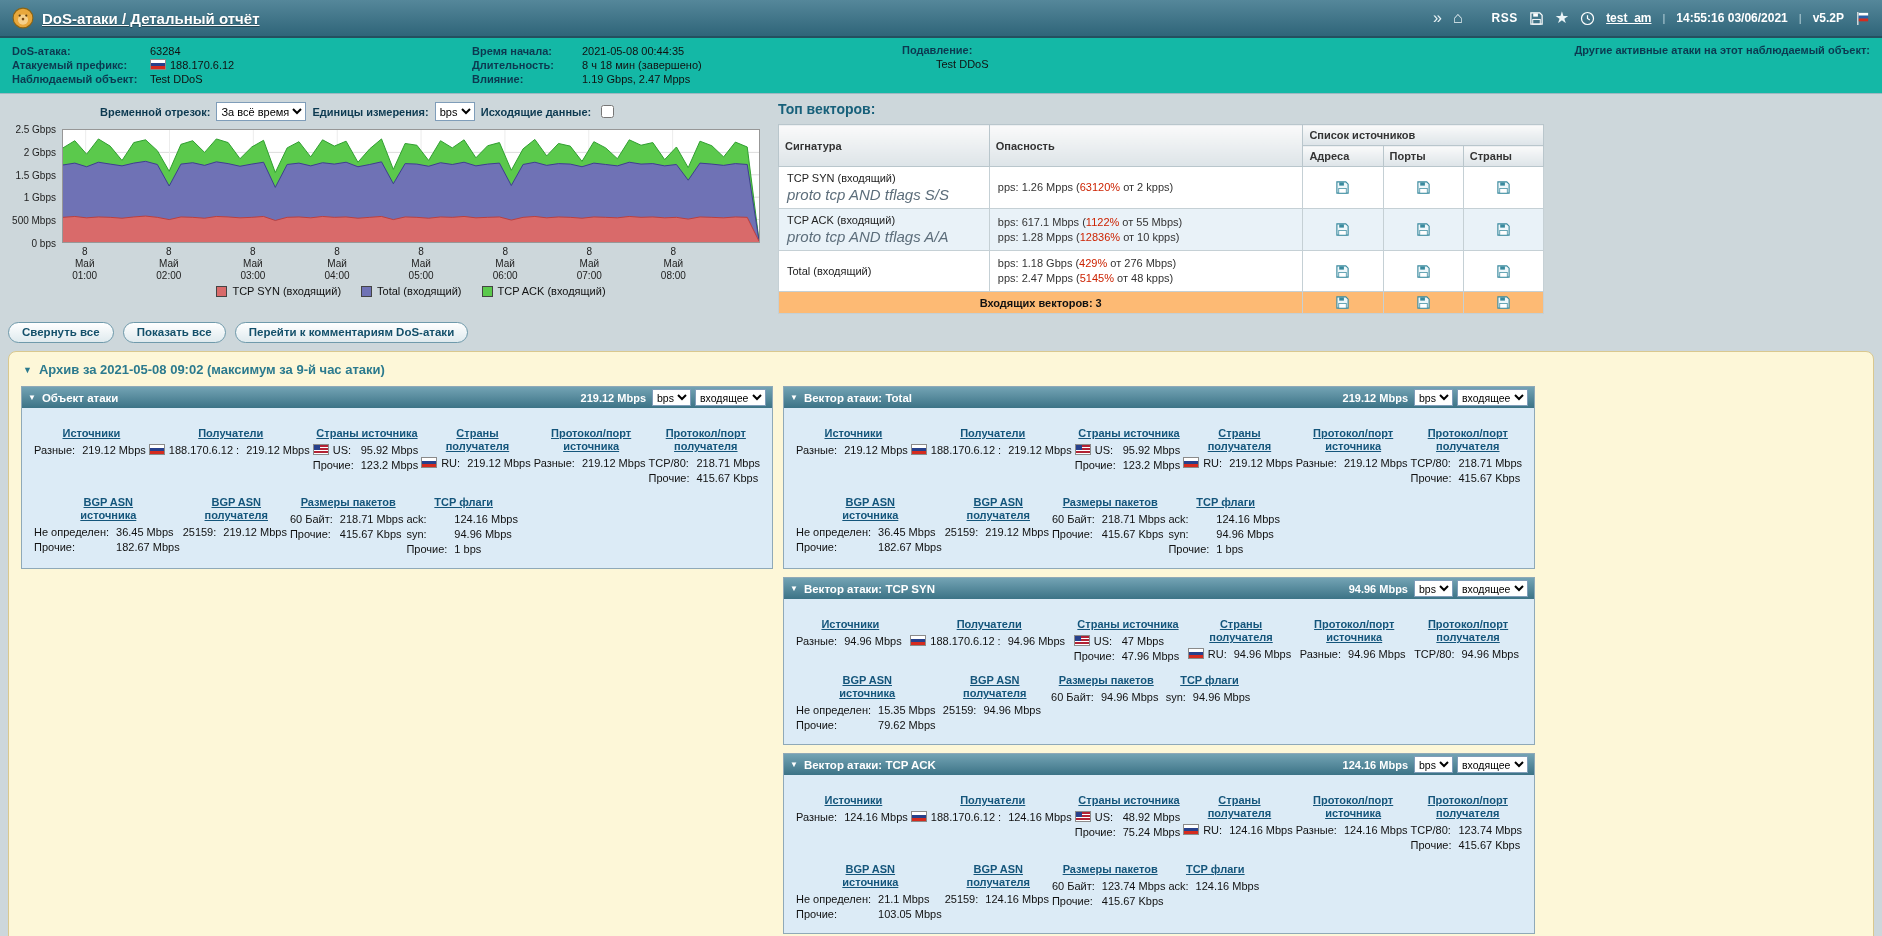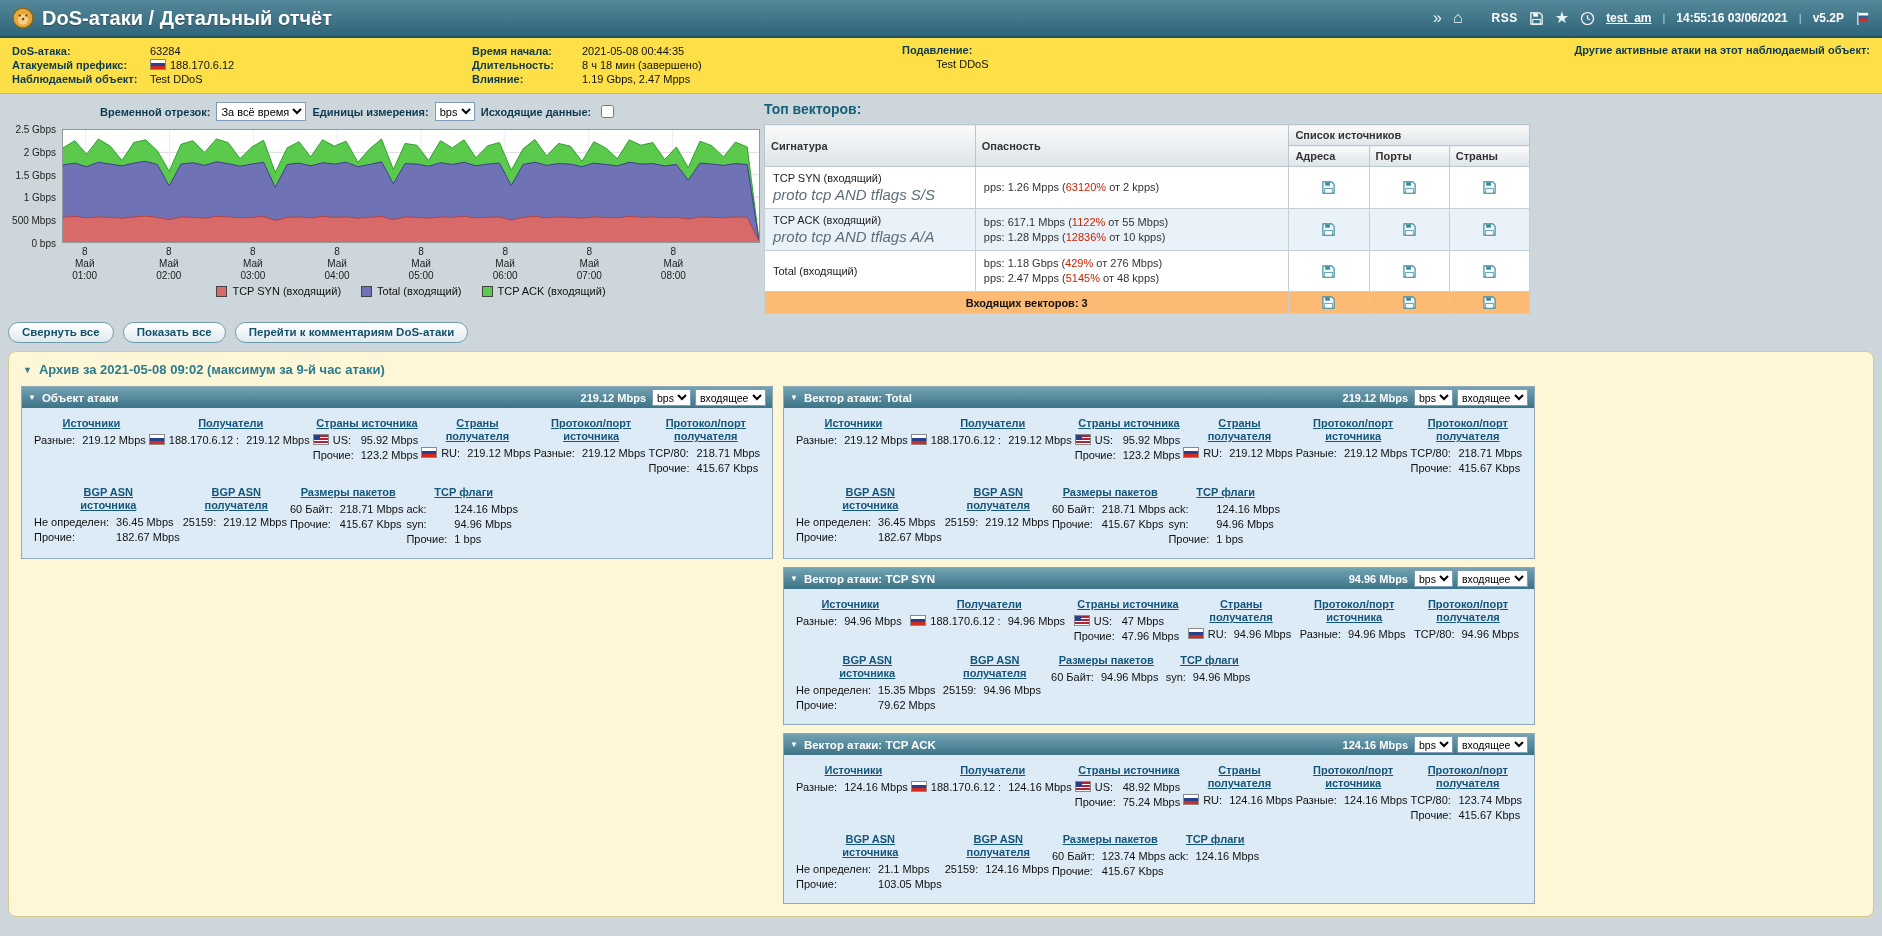--- a/index.html
+++ b/index.html
@@ -8,32 +8,32 @@
     width:1882px; height:936px; overflow:hidden;
     background:#cdd7db;
     font-family:"Liberation Sans", sans-serif;
     font-size:11px; color:#111;
   }
   
   .topbar{
     height:38px; display:flex; align-items:center; gap:8px; padding:0 12px;
     background:linear-gradient(#55879a,#2f6579); border-bottom:2px solid #24505f; color:#fff;
   }
-  .tb-title{ font-size:20px; font-weight:bold; text-shadow:0 1px 1px rgba(0,0,0,.35); }
+  .tb-title{ font-size:15px; font-weight:bold; text-shadow:0 1px 1px rgba(0,0,0,.35);text-decoration:underline; }
   .top-right{ margin-left:auto; display:flex; align-items:center; gap:11px; }
   .tb-ico{ font-size:16px; color:#eaf4f7; cursor:pointer; line-height:1; }
   .tb-ico-svg{ display:inline-flex; cursor:pointer; }
   .tb-rss{ font-size:12px; font-weight:bold; color:#fff; text-decoration:none; letter-spacing:.5px; cursor:pointer;padding-left:18px; }
   .tb-user{ color:#fff; font-weight:bold; font-size:12px; text-decoration:underline; cursor:pointer; }
   .tb-time,.tb-ver{ font-size:12px; font-weight:bold; }
   .sep{ color:#bcd6de; }
   
   .infobar{
     display:flex; padding:6px 12px 7px;
-    background:#fde047; border-bottom:1px solid #9fb8c2;
+    background:#14b8a6; border-bottom:1px solid #9fb8c2;
   }
   .info-col{ font-size:11px; }
   .c1{ width:460px; }
   .c2{ width:430px; }
   .c3{ width:300px; }
   .c4{ margin-left:auto; max-width:300px; }
   .info-row{ display:flex; line-height:14px; }
   .c1 .ilabel{ width:138px; }
   .c2 .ilabel{ width:110px; }
   .ilabel{ font-weight:bold; color:#0c3950; }
@@ -41,21 +41,21 @@
   .caret{ font-size:8px; color:#222; margin-left:6px; cursor:pointer; }
   .c3 .ival{ padding:2px 0 0 34px; }
   
   .flag{ display:none; width:16px; height:11px; border:1px solid #8a8a8a; margin-right:4px; vertical-align:-1px; position:relative; }
   .flag[data-flag]{ display:inline-block; }
   .flag[data-flag="ru"]{ background:linear-gradient(to bottom,#ffffff 0 33%,#27408b 33% 66%,#d52b1e 66% 100%); }
   .flag[data-flag="us"]{ background:repeating-linear-gradient(to bottom,#b22234 0 1.6px,#ffffff 1.6px 3.2px); }
   .flag[data-flag="us"]::after{ content:""; position:absolute; left:0; top:0; width:45%; height:50%; background:#27408b; }
   
   .main{ padding:6px 8px 0; }
-  .row-top{ display:flex; }
+  .row-top{ display:flex; gap:14px; }
   
   .chart-block{ width:756px; flex:none; }
   .chart-controls{ display:flex; align-items:center; gap:6px; margin:2px 0 8px 92px; font-weight:bold; color:#0c3950; }
   select{ font-size:11px; font-family:"Liberation Sans",sans-serif; height:19px; border:1px solid #7f9db9; background:#fff; }
   .chart-wrap{ display:flex; }
   .yaxis{ width:54px; position:relative; height:114px; font-size:10px; color:#222; flex:none;text-align:right; }
   .ytick{ position:absolute; right:6px; transform:translateY(-50%); white-space:nowrap; }
   .ytick:nth-child(1){ top:0; } .ytick:nth-child(2){ top:20%; } .ytick:nth-child(3){ top:40%; }
   .ytick:nth-child(4){ top:60%; } .ytick:nth-child(5){ top:80%; } .ytick:nth-child(6){ top:100%; }
   .plot{ position:relative; width:698px; height:114px; background:#fff; border:1px solid #979797; }
@@ -93,21 +93,21 @@
   .tri-teal{ font-size:9px; cursor:pointer; }
   .archive-cols{ display:flex; gap:10px; align-items:flex-start; }
   .acol{ width:752px; flex:none; display:flex; flex-direction:column; gap:8px; }
   .panel{ border:1px solid #8fa9b8; background:#dcebf6; }
   .panel-head{ height:21px; display:flex; align-items:center; gap:6px; padding:0 6px;
     background:linear-gradient(#73a3b4,#3c7386); color:#fff; font-size:11.5px; font-weight:bold; cursor:pointer; }
   .panel-head .tri{ font-size:8px; }
   .panel-right{ margin-left:auto; display:flex; align-items:center; gap:4px; }
   .pval{ font-size:11px; font-weight:bold; margin-right:2px; }
   .panel-right select{ height:17px; font-size:10.5px; }
-  .panel-body{ padding:9px 12px 11px; }
+  .panel-body{ padding:19px 12px 11px; }
   .stat-row{ display:flex; }
   .stat-row1{ justify-content:space-between; }
   .stat-row2{ margin-top:10px; width:63%; min-width:440px; justify-content:space-between; }
   .stat-title{ text-align:center; margin:0 auto 3px; font-weight:bold; max-width:104px; line-height:13px; }
   .stat-title a{ color:#14557b; cursor:pointer; }
   .stat-vals{ border-collapse:collapse; font-size:11px; color:#111; }
   .stat-vals td{ padding:0 3px 1px 0; white-space:nowrap; line-height:14px; }
   .stat-vals td.sval{ padding-left:4px; }
 </style>
 </head>

